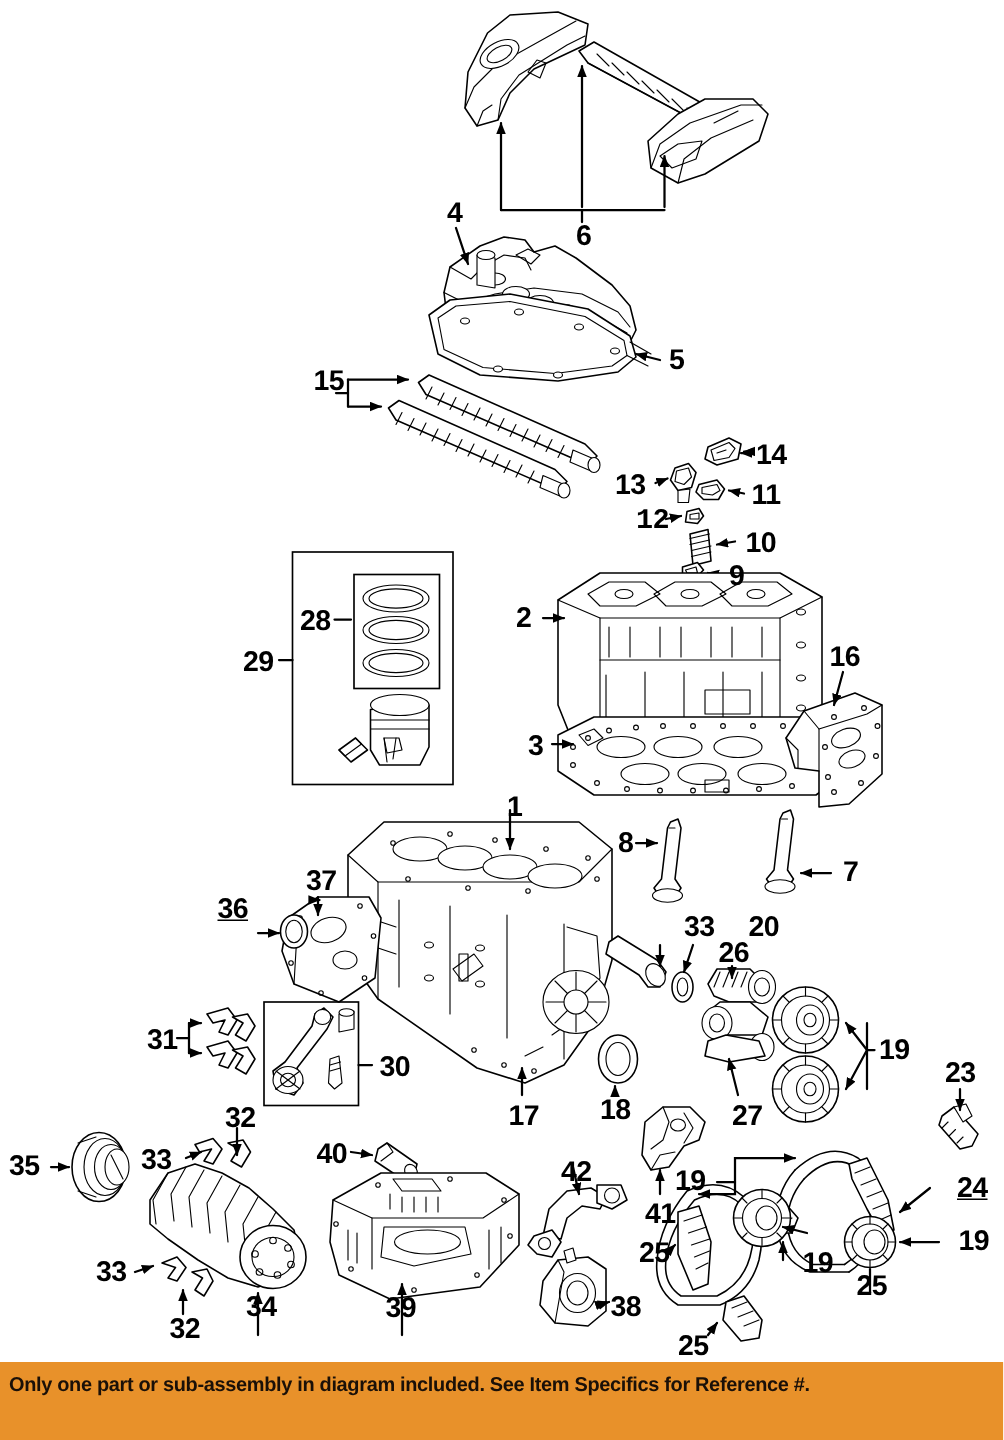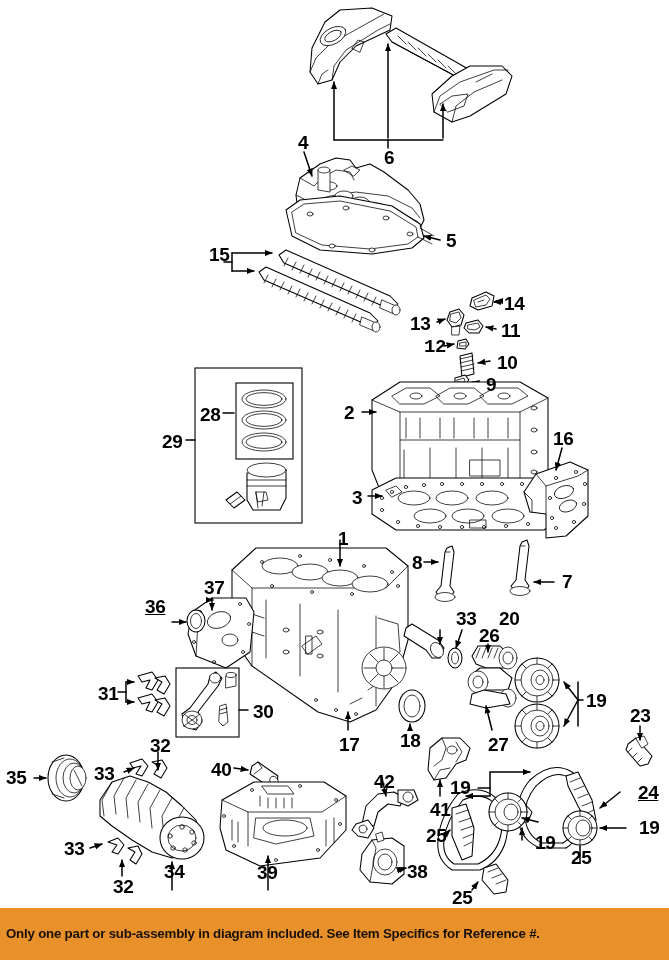--- a/index.html
+++ b/index.html
@@ -45,21 +45,21 @@
     position: absolute;
     left: 0;
     top: 908px;
     width: 669px;
     height: 52px;
     background: #e8912a;
     box-sizing: border-box;
     padding: 5px 6px 4px 6px;
     display: flex;
     flex-direction: column;
-    justify-content: center;
+    justify-content: space-between;
   }
   .banner-line {
     font-family: "Liberation Sans", sans-serif;
     font-weight: bold;
     font-size: 13.3px;
     color: #1a1008;
     line-height: 1.52;
     white-space: nowrap;
     letter-spacing: -0.22px;
   }

